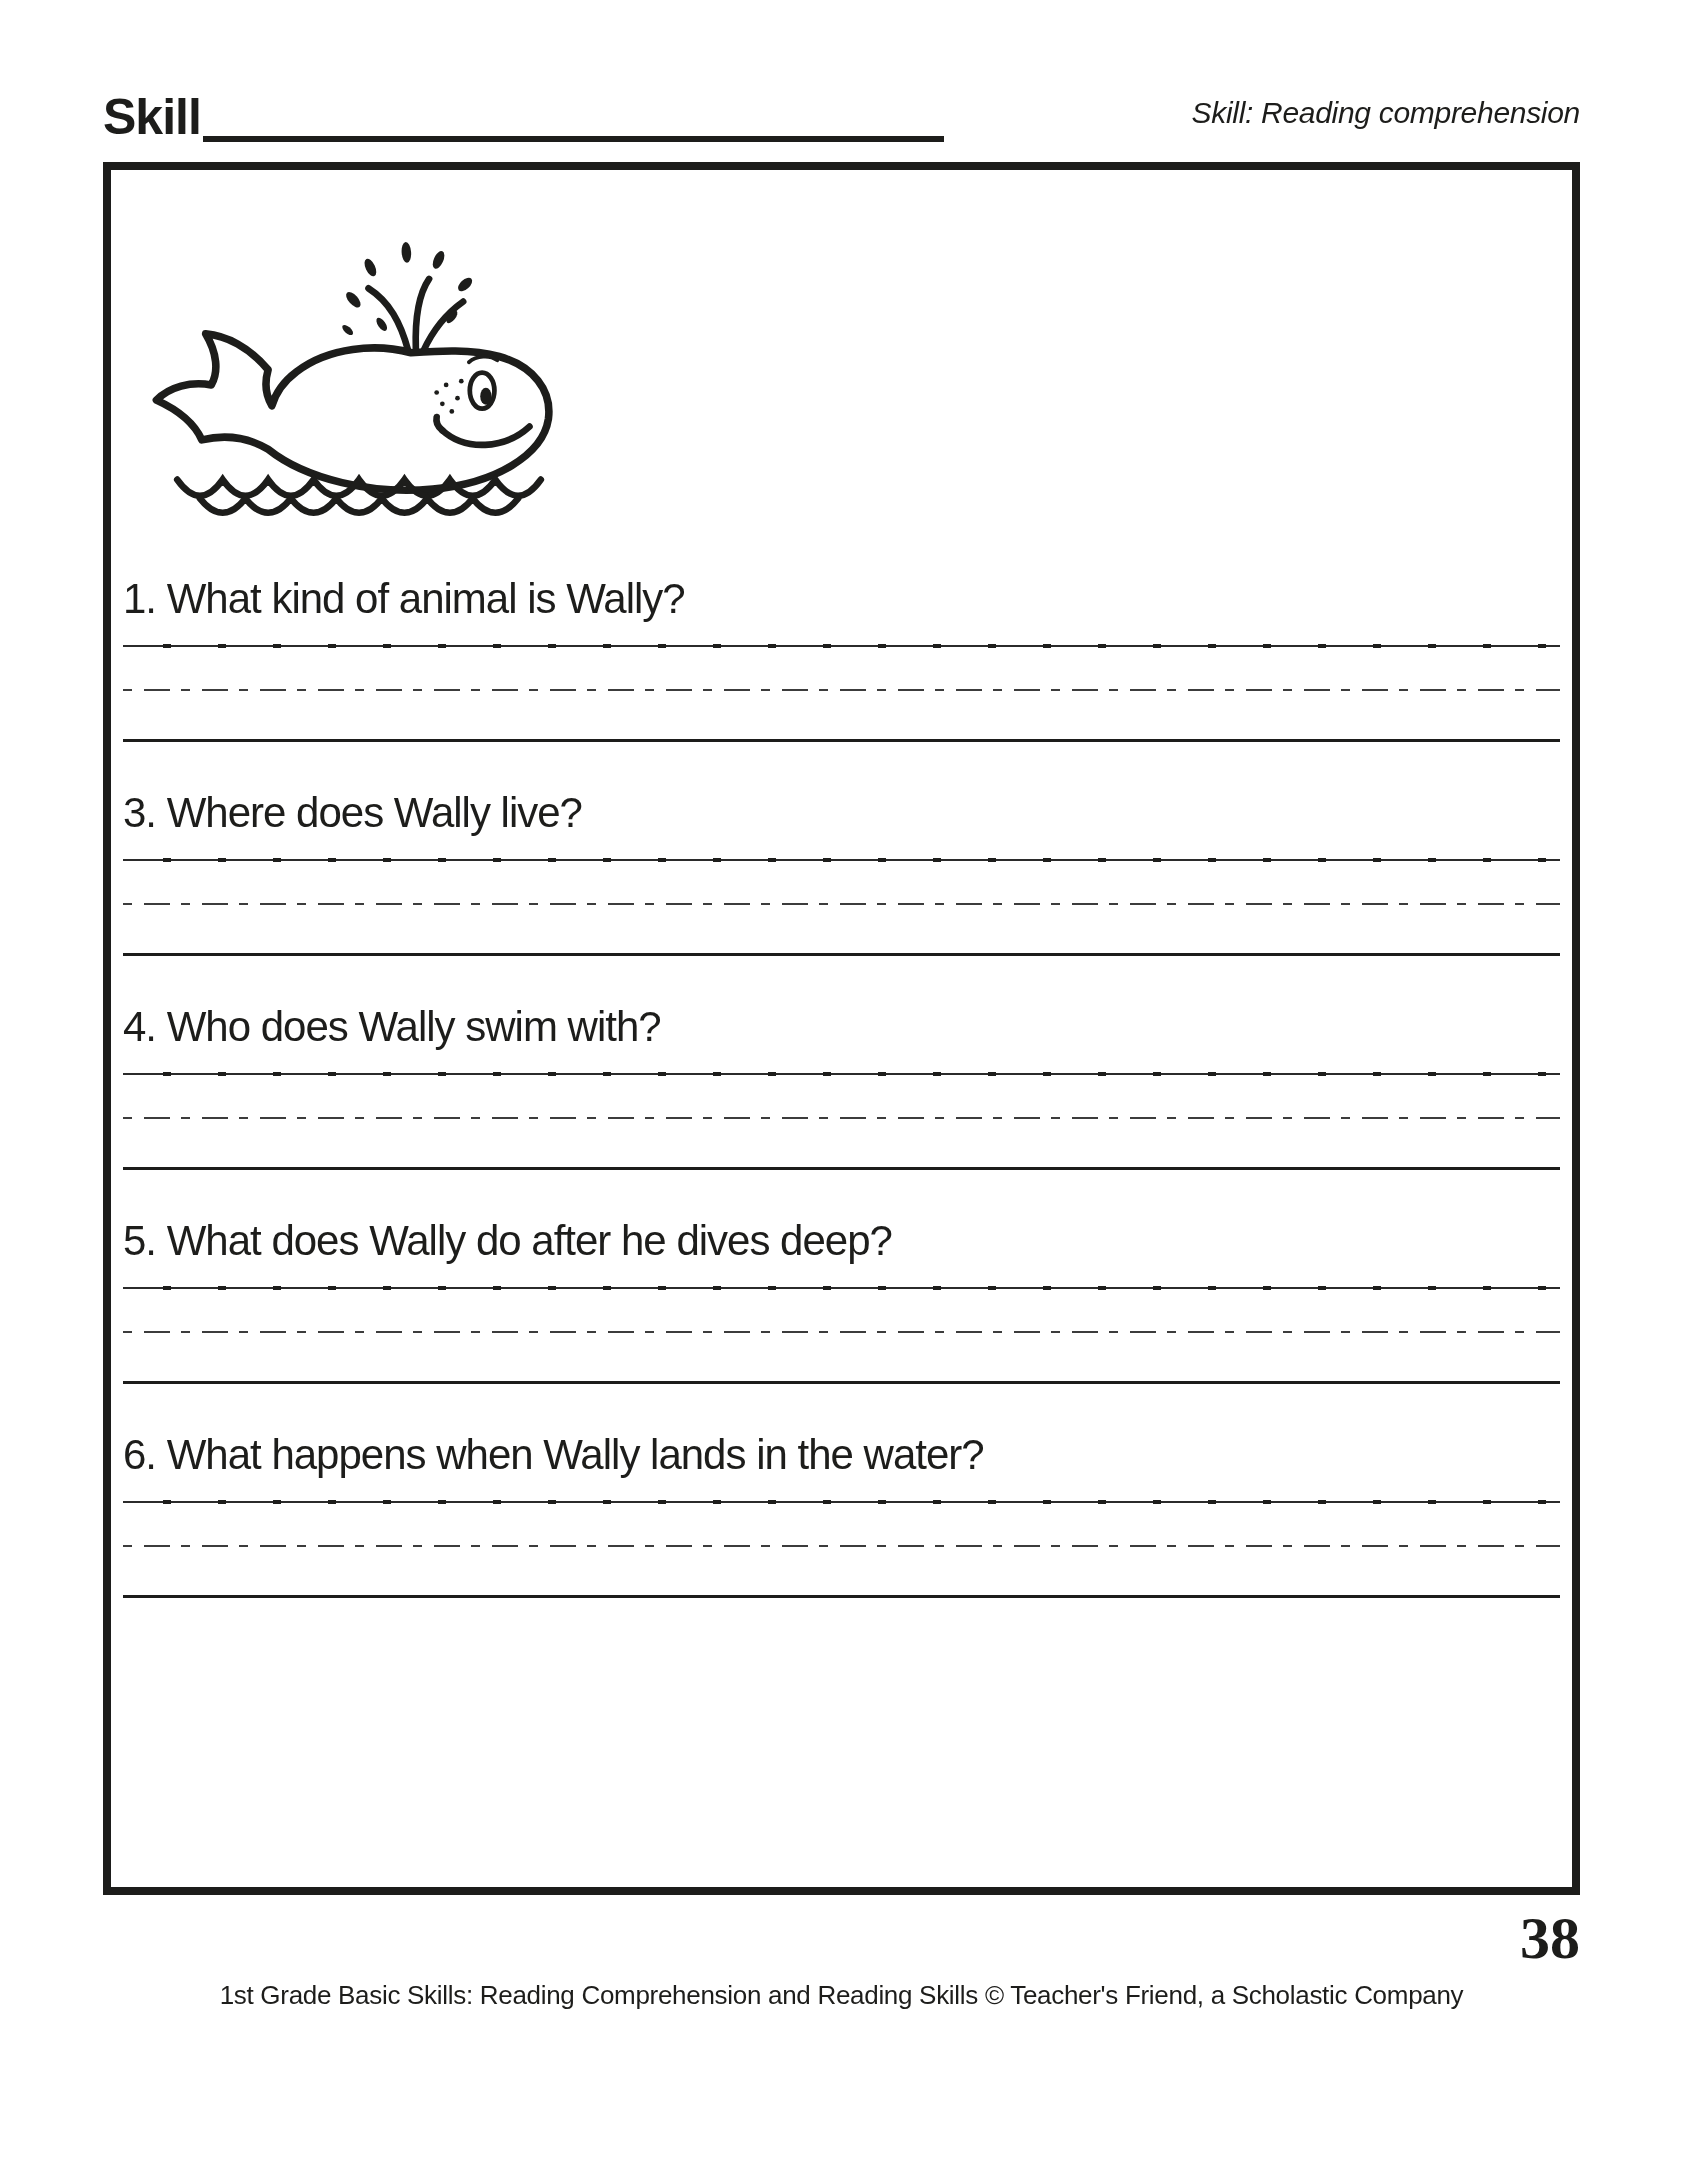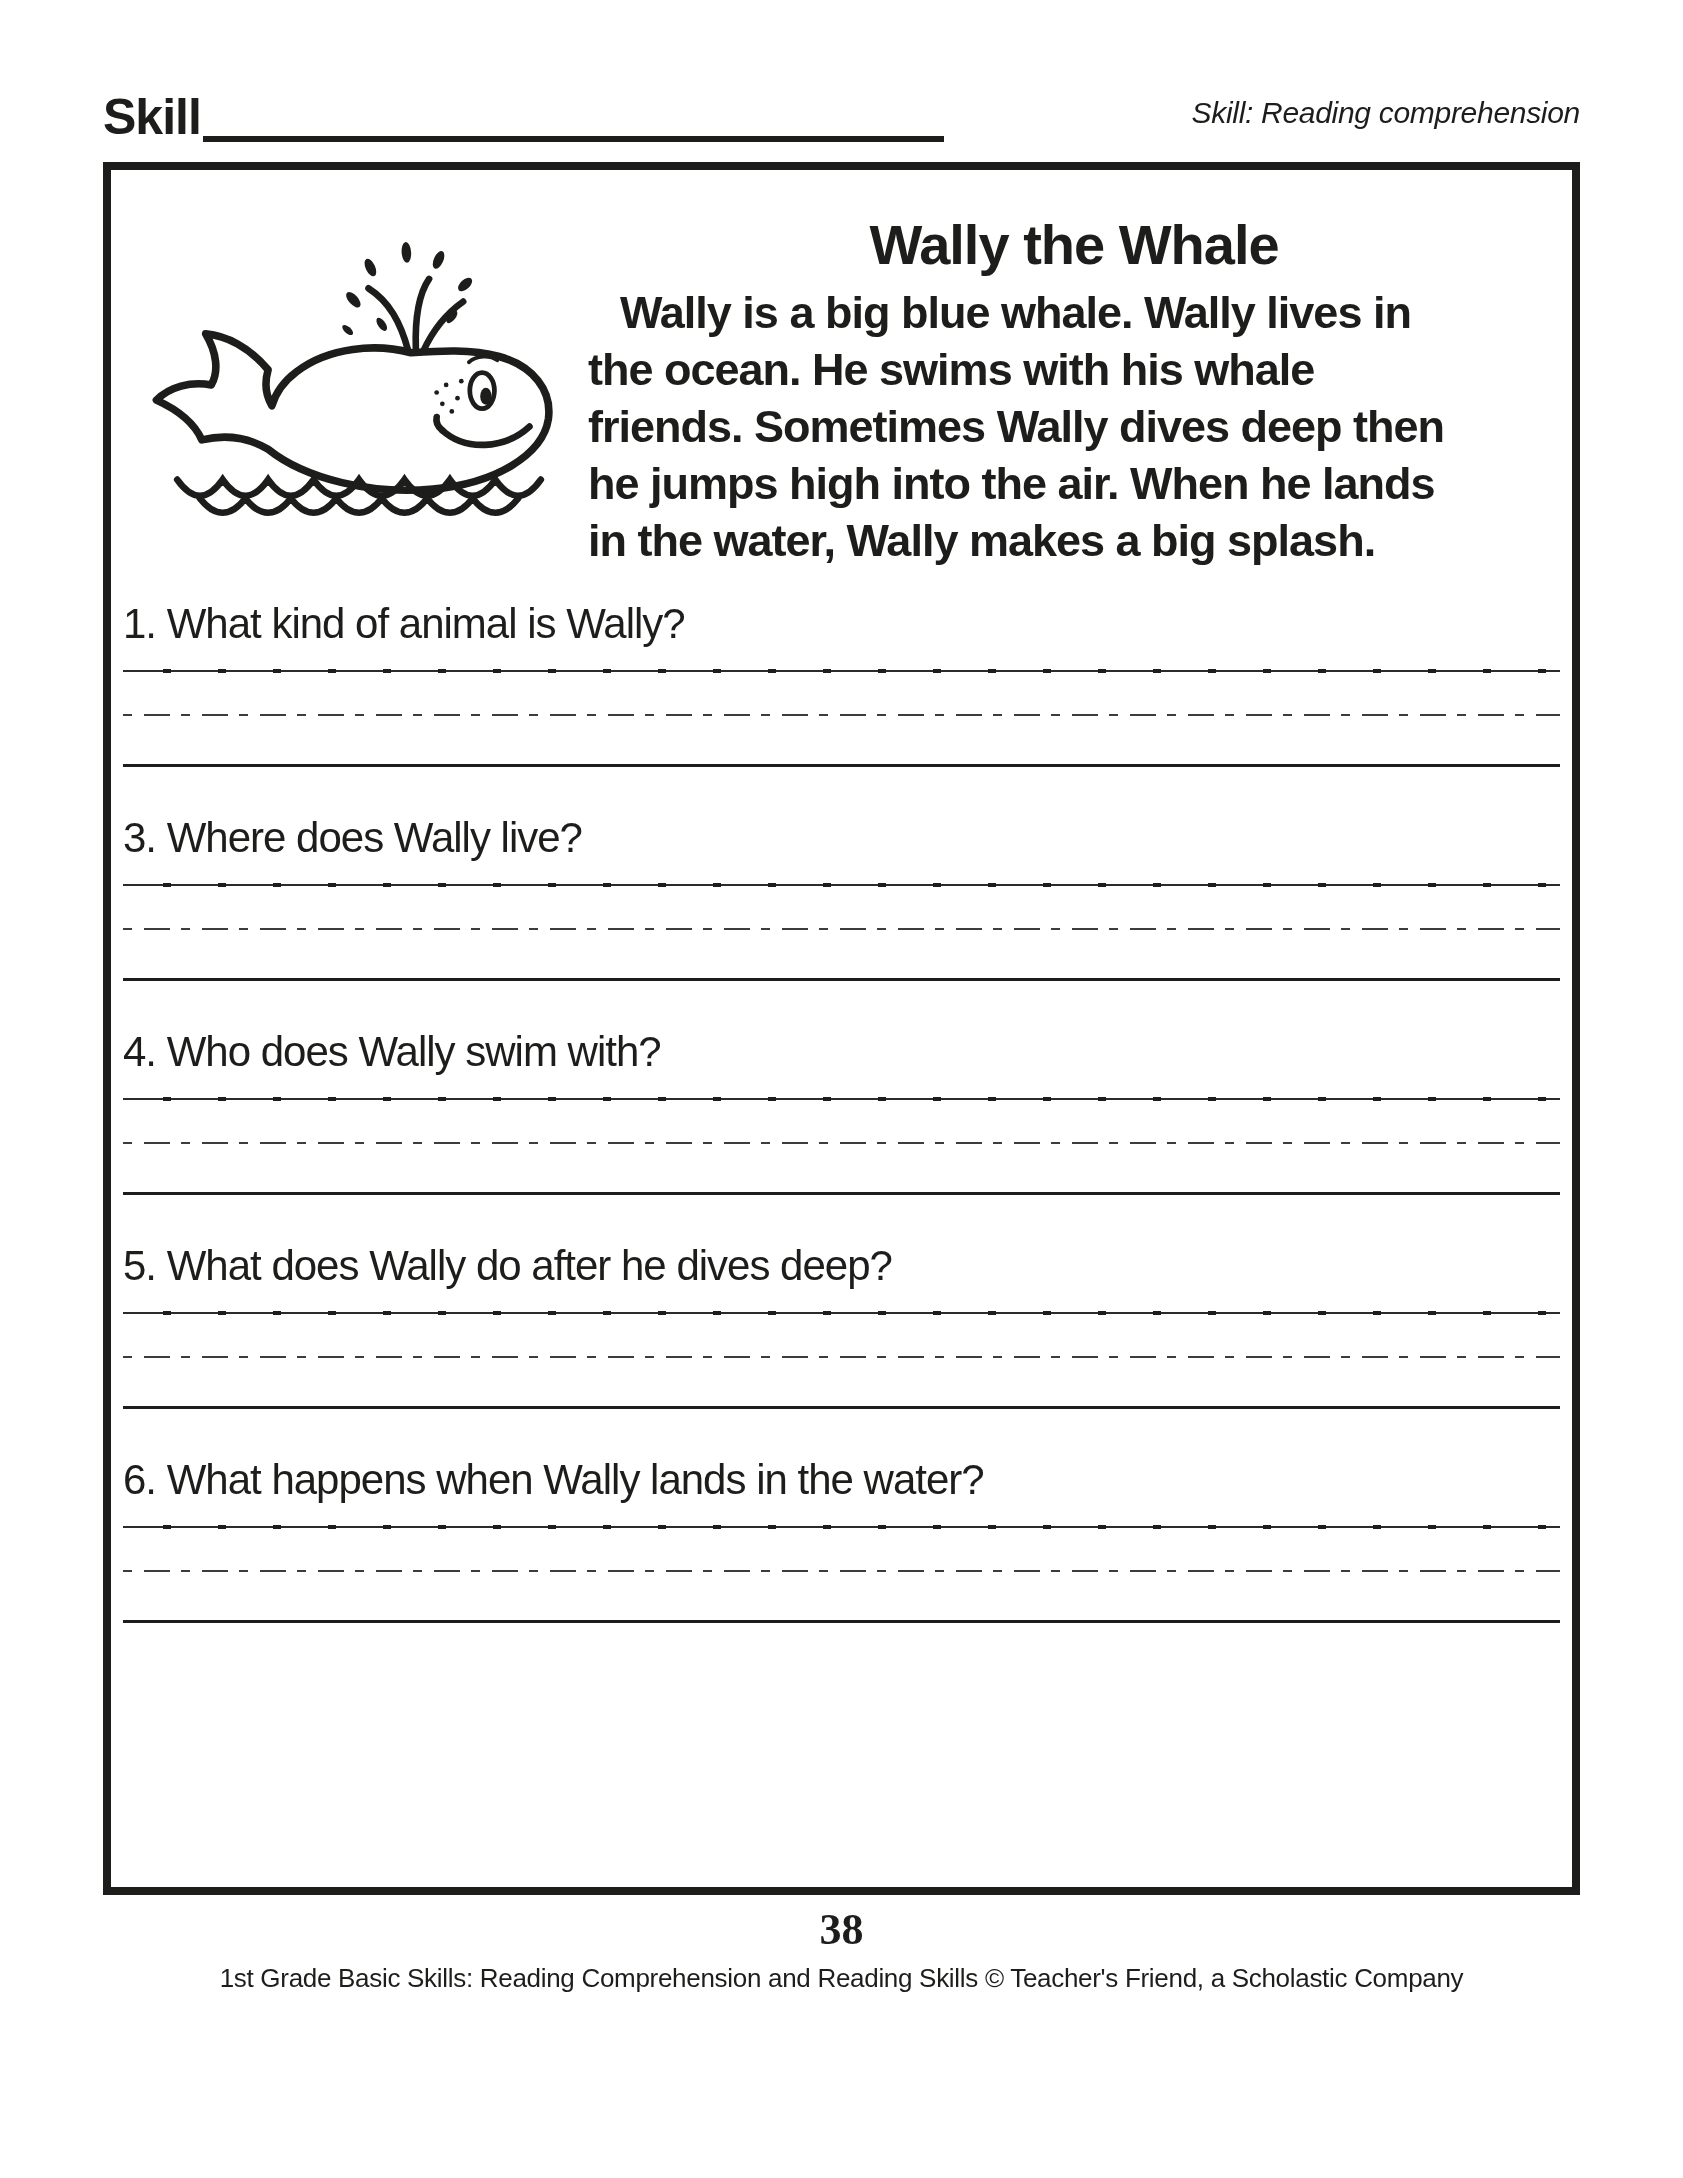--- a/index.html
+++ b/index.html
@@ -75,23 +75,23 @@
   }
   .mid-line {
     position: absolute; left: 0; right: 0; top: 42px; height: 2px;
     background: repeating-linear-gradient(90deg,
       #3c3c3c 0 9px, transparent 9px 21px,
       #3c3c3c 21px 47px, transparent 47px 58px);
   }
 
   
   .page-number {
-    margin-top: 12px; text-align: center;
+    margin-top: 12px; text-align: right;
     font-family: "Liberation Serif", serif;
-    font-size: 44px; font-weight: bold; line-height: 1.05;
+    font-size: 60px; font-weight: bold; line-height: 1.05;
   }
   .footer-credit {
     text-align: center; font-size: 26px; letter-spacing: -0.3px; margin-top: 10px;
   }
 </style>
 </head>
 <body>
 
 <div class="page-inner">
 
@@ -150,28 +150,20 @@
           <g fill="none" stroke="#1d1d1b" stroke-width="7" stroke-linecap="round">
             <path d="M 332 200 C 356 222 398 220 424 196"></path>
             <path d="M 332 200 C 327 196 325 191 326 186"></path>
           </g>
           <g fill="none" stroke="#1d1d1b" stroke-width="7" stroke-linecap="round">
             <path d="M 52 252 Q 76 286 100 252 Q 124 286 148 252 Q 172 286 196 252 Q 220 286 244 252 Q 268 286 292 252 Q 316 286 340 252 Q 364 286 388 252 Q 412 286 436 252"></path>
             <path d="M 76 272 Q 100 302 124 272 Q 148 302 172 272 Q 196 302 220 272 Q 244 302 268 272 Q 292 302 316 272 Q 340 302 364 272 Q 388 302 412 272"></path>
           </g>
         </svg>
       </div>
-      <div class="story-col">
-        <div class="story-title">Wally the Whale</div>
-        <div class="story-text">Wally is a big blue whale. Wally lives in
-the ocean. He swims with his whale
-friends. Sometimes Wally dives deep then
-he jumps high into the air. When he lands
-in the water, Wally makes a big splash.</div>
-      </div>
     </div>
 
     <div class="questions">
 
       <div class="question-block">
         <div class="question-text">1. What kind of animal is Wally?</div>
         <div class="answer-lines">
           <div class="mid-line"></div>
         </div>
       </div>

